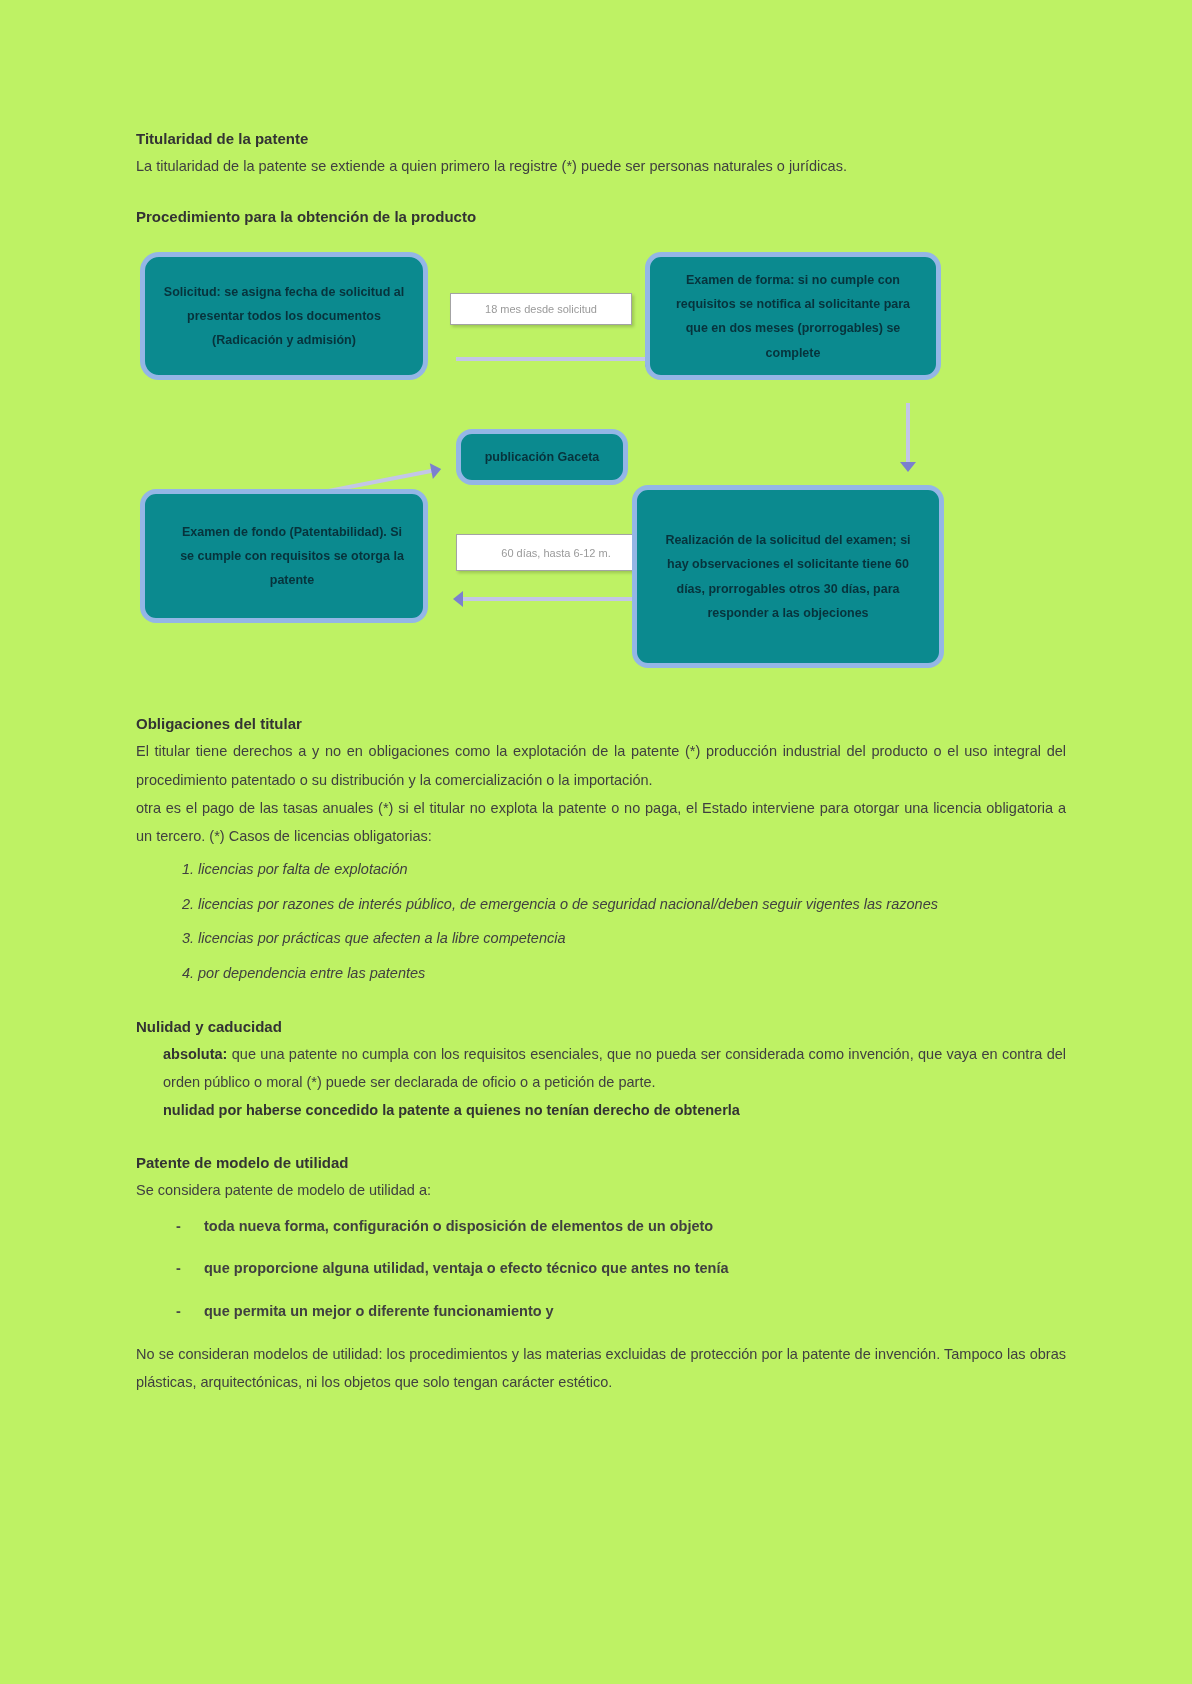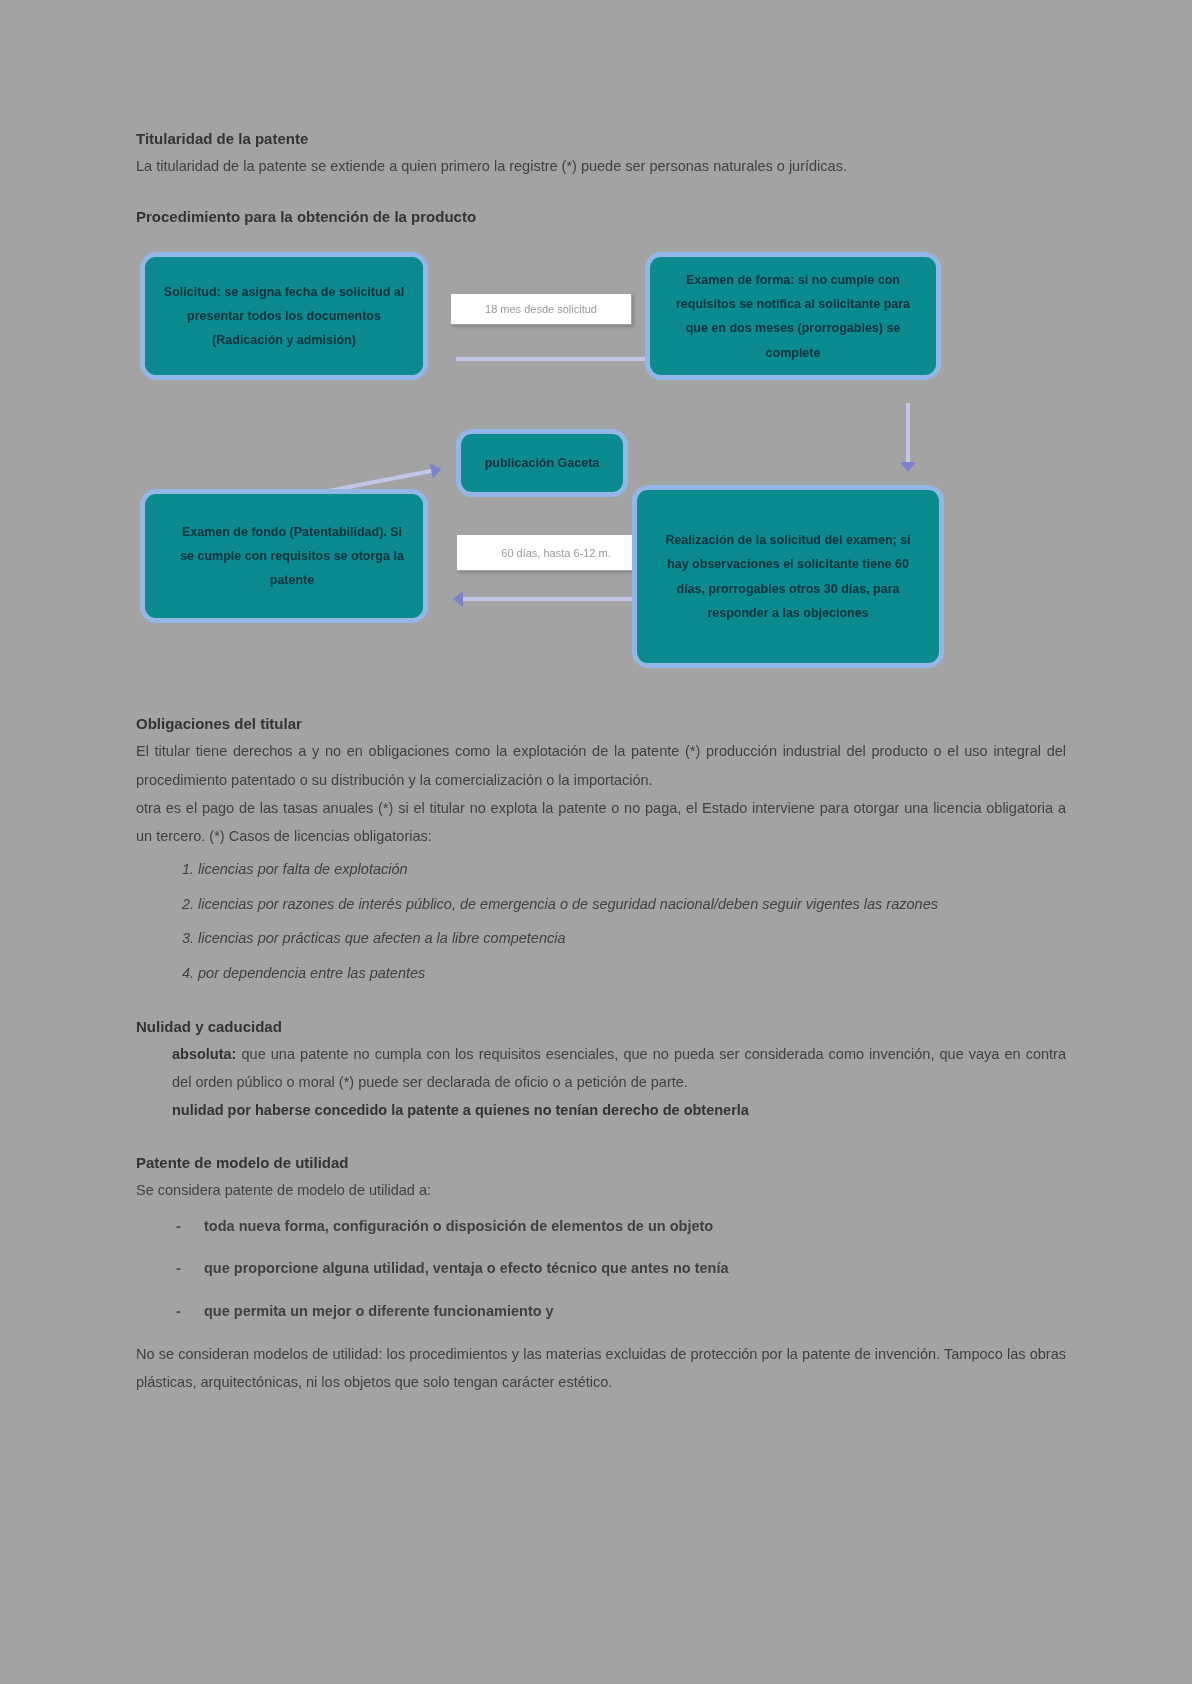--- a/index.html
+++ b/index.html
@@ -1,19 +1,19 @@
 <!DOCTYPE html>
 <html><head>
 <meta charset="utf-8">
 <style>
   html,body{margin:0;padding:0;background:#ffffff;}
   .page{
     position:relative;
     width:1192px;height:1684px;
-    background:#a3a3a3;
+    background:#bef264;
     font-family:"Liberation Sans", sans-serif;
     color:#404040;
     overflow:hidden;
   }
   .content{
     position:absolute;
     left:136px;top:130px;
     width:930px;
   }
   .h{
@@ -80,43 +80,43 @@
     border-bottom:8px solid transparent;
     border-right:10px solid #7b80cf;
   }
   .head-down{
     position:absolute;bottom:-9px;left:-6px;
     width:0;height:0;
     border-left:8px solid transparent;
     border-right:8px solid transparent;
     border-top:10px solid #7b80cf;
   }
-  #box-solicitud{left:4px;top:15px;width:288px;height:128px;}
+  #box-solicitud{left:4px;top:15px;width:288px;height:128px;border-radius:19px;}
   #label-top{left:314px;top:56px;width:182px;height:32px;}
   #arrow-top{left:320px;top:120px;width:190px;}
   #box-examen-forma{left:509px;top:15px;width:296px;height:128px;}
   #arrow-right{left:770px;top:166px;height:60px;}
-  #box-publicacion{left:320px;top:192px;width:172px;height:68px;padding:2px 10px;}
+  #box-publicacion{left:320px;top:192px;width:172px;height:56px;padding:2px 10px;}
   #arrow-diag{left:100px;top:270px;width:200px;transform:rotate(-11deg);transform-origin:left center;}
   #box-examen-fondo{left:4px;top:252px;width:288px;height:134px;padding-left:32px;}
   #label-bottom{left:320px;top:297px;width:200px;height:37px;}
   #arrow-bottom{left:326px;top:360px;width:196px;}
   #box-respuesta{left:496px;top:248px;width:312px;height:183px;}
 
   
   ol.obl{
     margin:6px 0 0 0;
     padding-left:62px;
     font-size:14.5px;
     line-height:1.9;
     font-style:italic;
   }
   ol.obl li{margin-bottom:7px;text-align:justify;padding-right:40px;}
   .indent-block{
-    margin-left:36px;
+    margin-left:27px;
     font-size:14.5px;
     line-height:1.95;
     text-align:justify;
   }
   .bold-lead{font-weight:bold;color:#333333;}
   .bold-line{font-weight:bold;color:#333333;}
   ul.dash{
     list-style:none;
     margin:8px 0 0 0;
     padding-left:40px;

